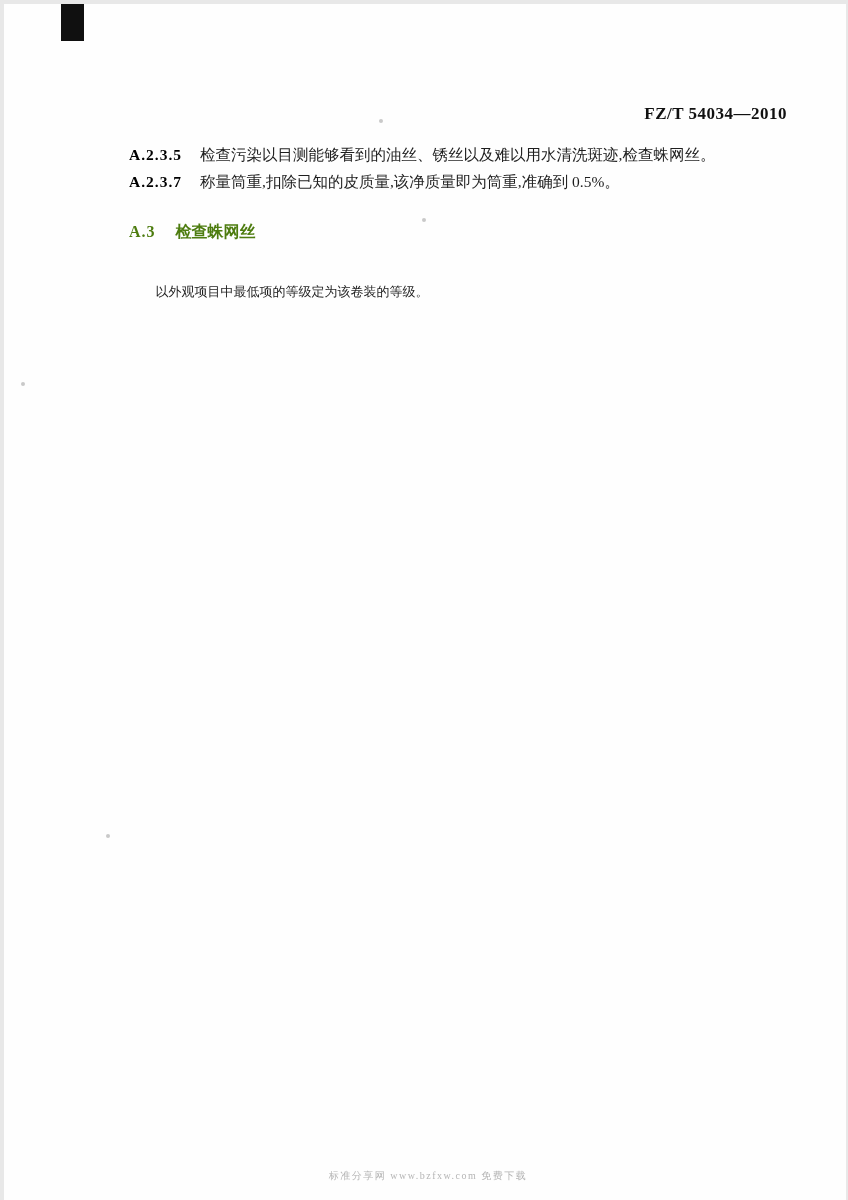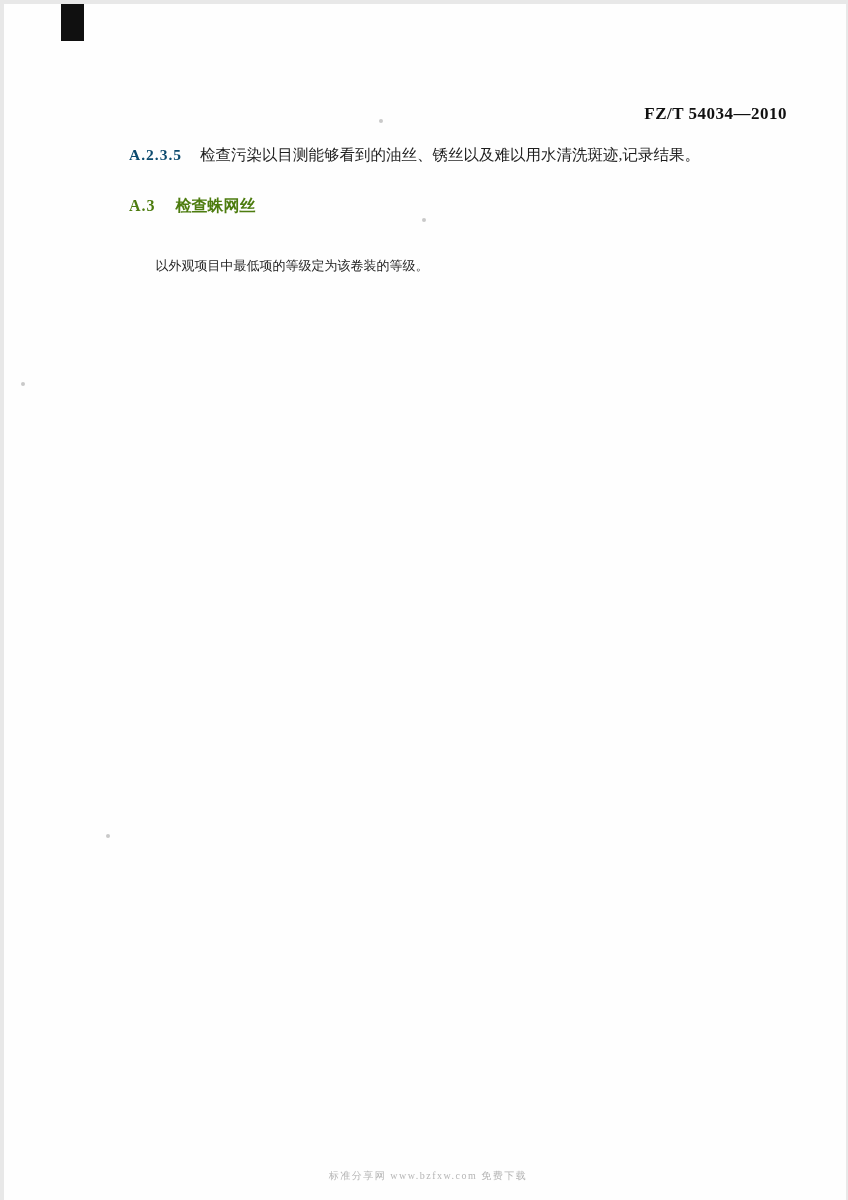--- a/index.html
+++ b/index.html
@@ -46,21 +46,21 @@
   .clause-line {
     font-size: 15.5px;
     line-height: 22.6px;
     white-space: nowrap;
     color: #1e1e1e;
   }
   .clause-num {
     font-weight: bold;
     letter-spacing: 1px;
     margin-right: 14px;
-    color: #0c4a6e;
+    color: #000000;
   }
   .section-heading {
     margin-top: 23px;
     font-size: 16px;
     font-weight: bold;
     color: #4d7c0f;
     display: flex;
     align-items: baseline;
   }
   .section-num {
@@ -96,24 +96,27 @@
   <div class="speck s1"></div>
   <div class="speck s2"></div>
   <div class="speck s3"></div>
   <div class="speck s4"></div>
 
   <div class="doc-header">FZ/T 54034—2010</div>
 
   <div class="content">
 
     <div class="clause-line">
-      <span class="clause-num">A.2.3.5</span><span>检查污染以目测能够看到的油丝、锈丝以及难以用水清洗斑迹,记录结果。</span>
+      <span class="clause-num">A.2.3.5</span><span>检查污染以目测能够看到的油丝、锈丝以及难以用水清洗斑迹,检查蛛网丝。</span>
     </div>
 
 
+    <div class="clause-line">
+      <span class="clause-num">A.2.3.7</span><span>称量筒重,扣除已知的皮质量,该净质量即为筒重,准确到 0.5%。</span>
+    </div>
 
 
     <div class="section-heading">
       <span class="section-num">A.3</span>
       <span>检查蛛网丝</span>
     </div>
 
     <div class="body-paragraph">以外观项目中最低项的等级定为该卷装的等级。</div>
 
   </div>

